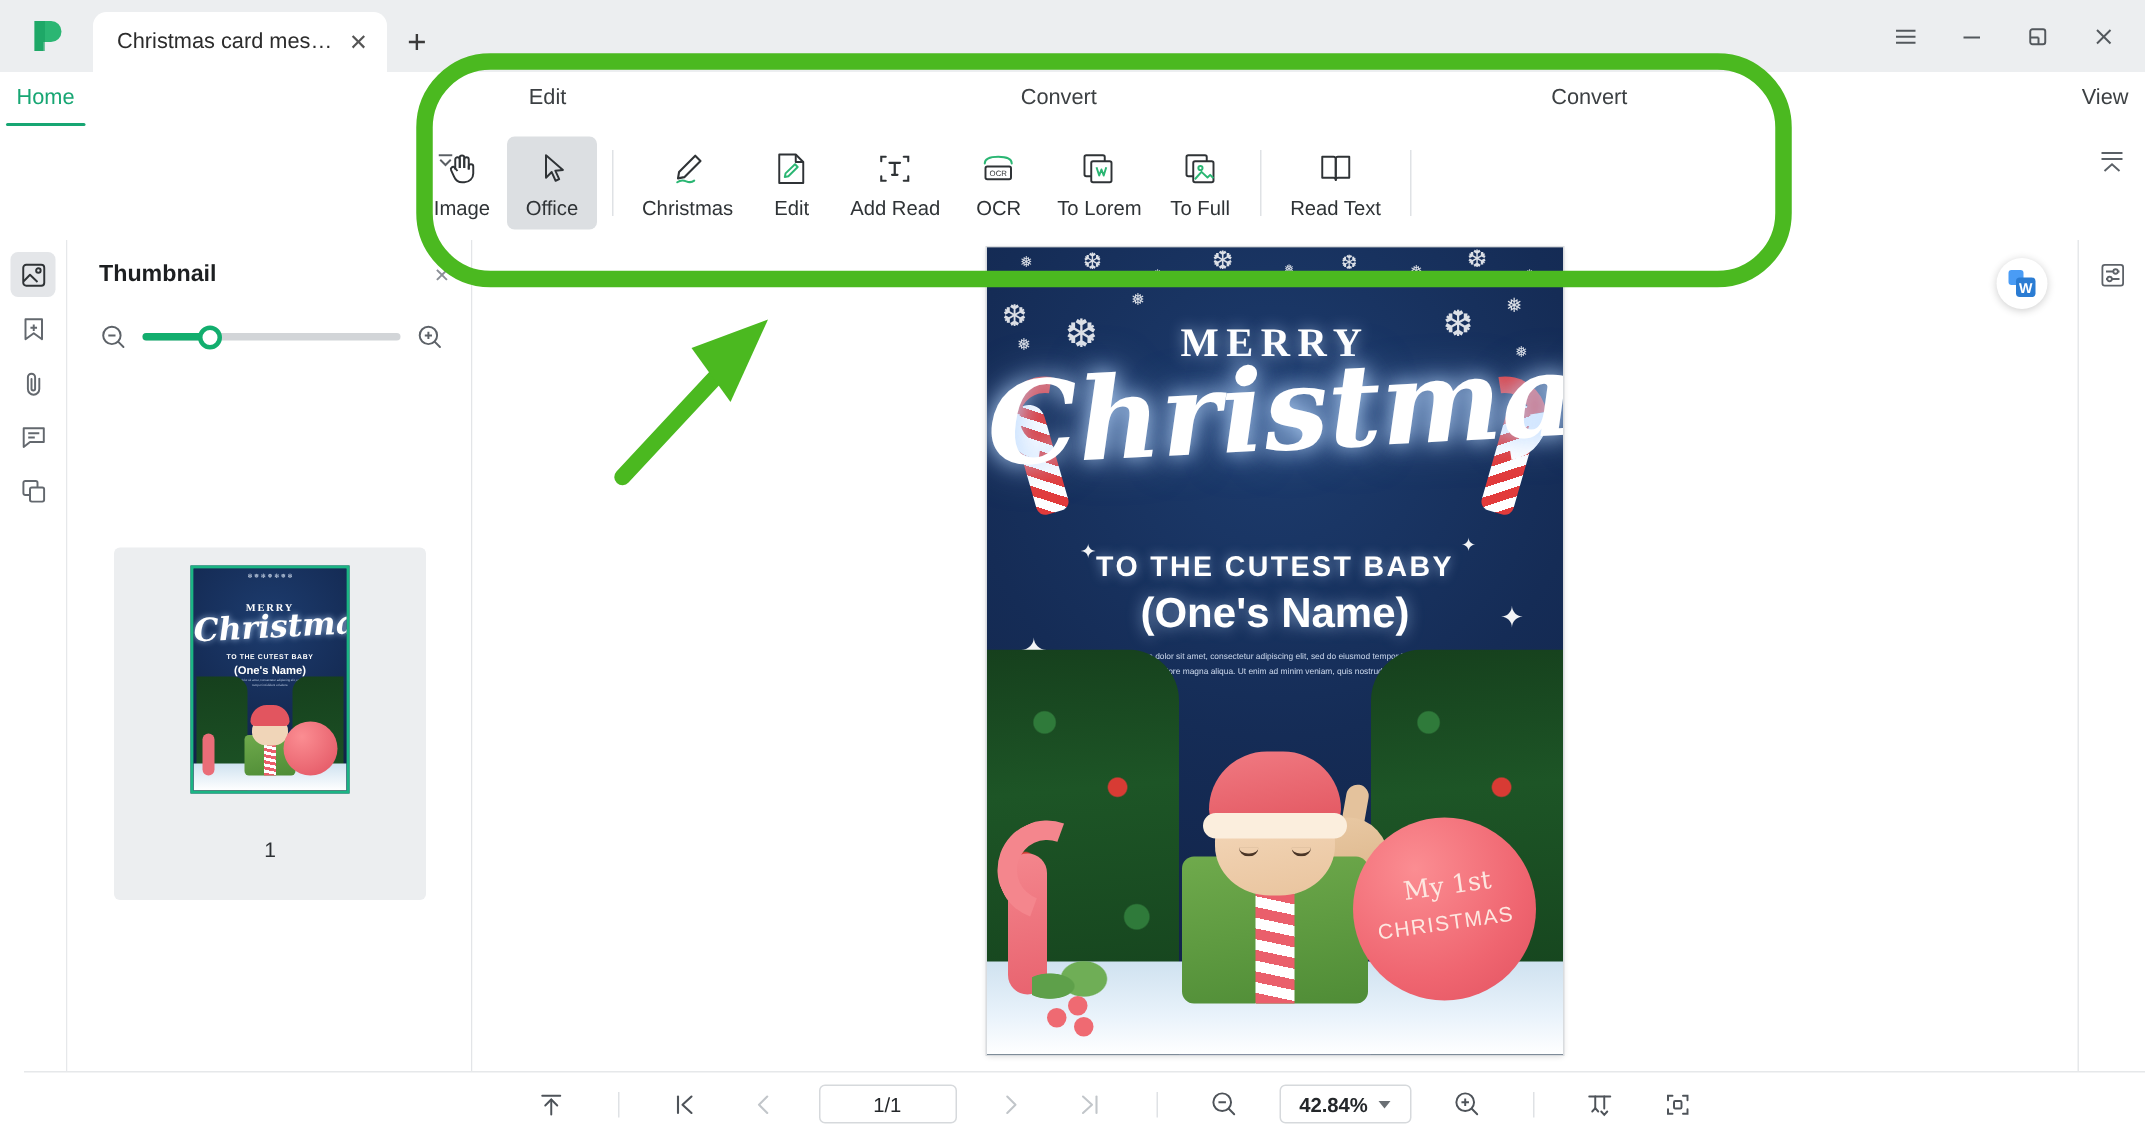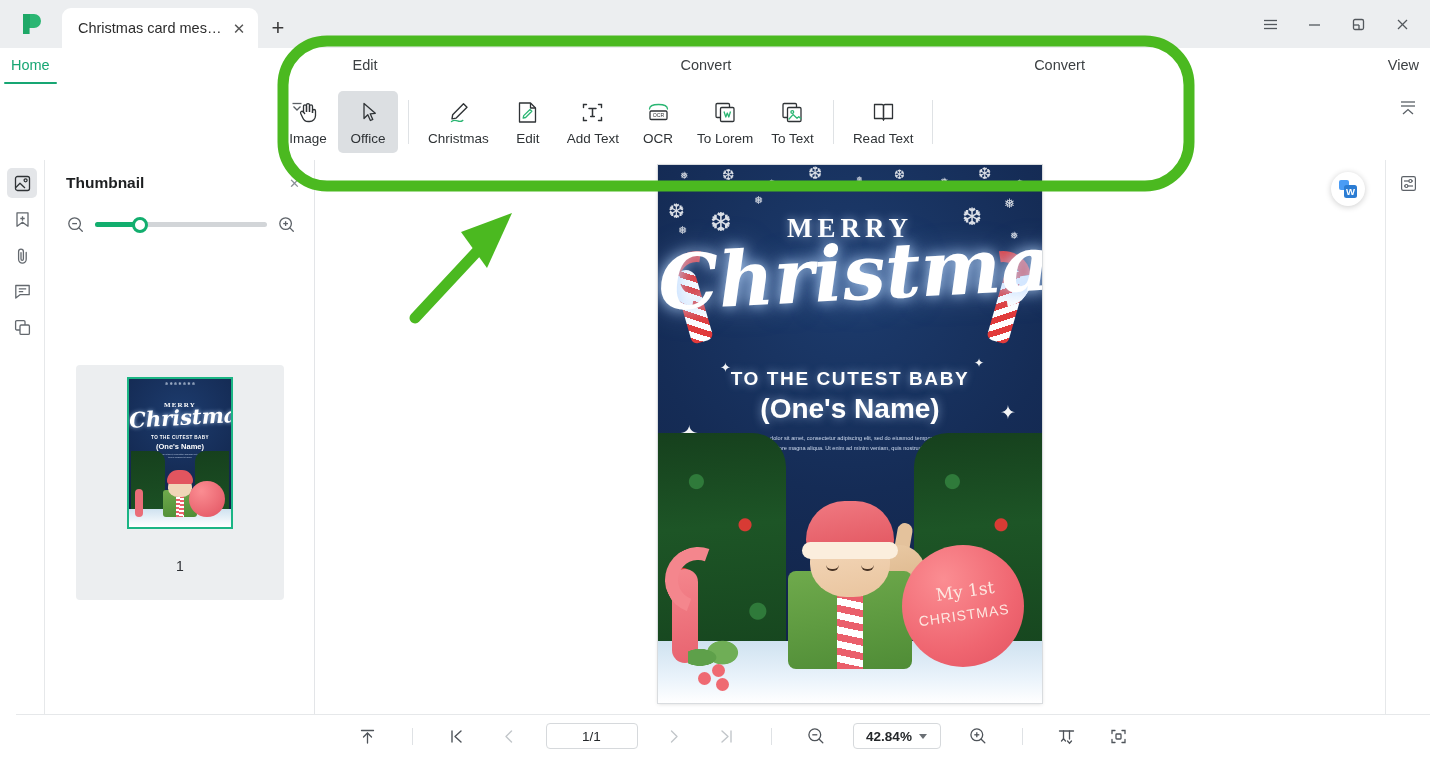--- a/index.html
+++ b/index.html
@@ -568,21 +568,21 @@
         <span class="lbl">Edit</span>
       </div>
 
       <div class="tool">
         <span class="ico">
           <svg width="25" height="25" viewBox="0 0 25 25" fill="none" stroke="#2f3336" stroke-width="1.4" stroke-linecap="round">
             <path d="M3.5 7.5V4.5h3M18.5 4.5h3v3M21.5 17.5v3h-3M6.5 20.5h-3v-3"></path>
             <path d="M9 8.5h7M12.5 8.5v8M10.7 16.5h3.6" stroke-width="1.5"></path>
           </svg>
         </span>
-        <span class="lbl">Add Text</span>
+        <span class="lbl">Add Read</span>
       </div>
 
       <div class="tool">
         <span class="ico">
           <svg width="25" height="25" viewBox="0 0 25 25" fill="none" stroke-width="1.3">
             <path d="M3.5 9 C3.5 6 7 4.5 12.5 4.5 S21.5 6 21.5 9" stroke="#2bb673" stroke-linecap="round"></path>
             <rect x="4" y="11" width="17" height="8.5" rx="1.2" stroke="#2f3336"></rect>
             <text x="12.5" y="17.3" font-size="5.2" fill="#2f3336" text-anchor="middle" font-family="'Liberation Sans',sans-serif">OCR</text>
           </svg>
         </span>
@@ -602,21 +602,21 @@
 
       <div class="tool">
         <span class="ico">
           <svg width="25" height="25" viewBox="0 0 25 25" fill="none" stroke="#2f3336" stroke-width="1.3">
             <rect x="3" y="3.5" width="13.5" height="14" rx="1.2"></rect>
             <rect x="7.5" y="7.5" width="13.5" height="14" rx="1.2" fill="#fff"></rect>
             <circle cx="12.3" cy="12" r="1.4" stroke="#2bb673"></circle>
             <path d="M8.6 19.5 13 14.6 17 18.3 18.8 16.6 21 18.8" stroke="#2bb673" stroke-linejoin="round"></path>
           </svg>
         </span>
-        <span class="lbl">To Text</span>
+        <span class="lbl">To Full</span>
       </div>
 
       <div class="tsep"></div>
 
 
       <div class="tool">
         <span class="ico">
           <svg width="25" height="25" viewBox="0 0 25 25" fill="none" stroke="#2f3336" stroke-width="1.3" stroke-linejoin="round">
             <path d="M3.5 4.5h7.5a1.5 1.5 0 0 1 1.5 1.5v14a1.5 1.5 0 0 0-1.5-1.5H3.5z"></path>
             <path d="M21.5 4.5H14a1.5 1.5 0 0 0-1.5 1.5v14a1.5 1.5 0 0 1 1.5-1.5h7.5z"></path>

